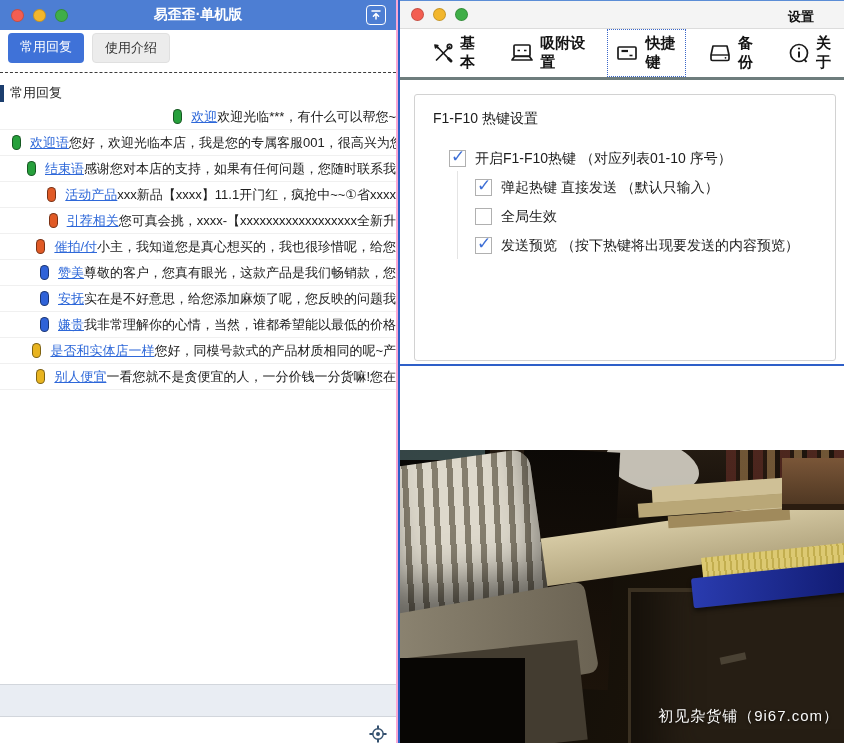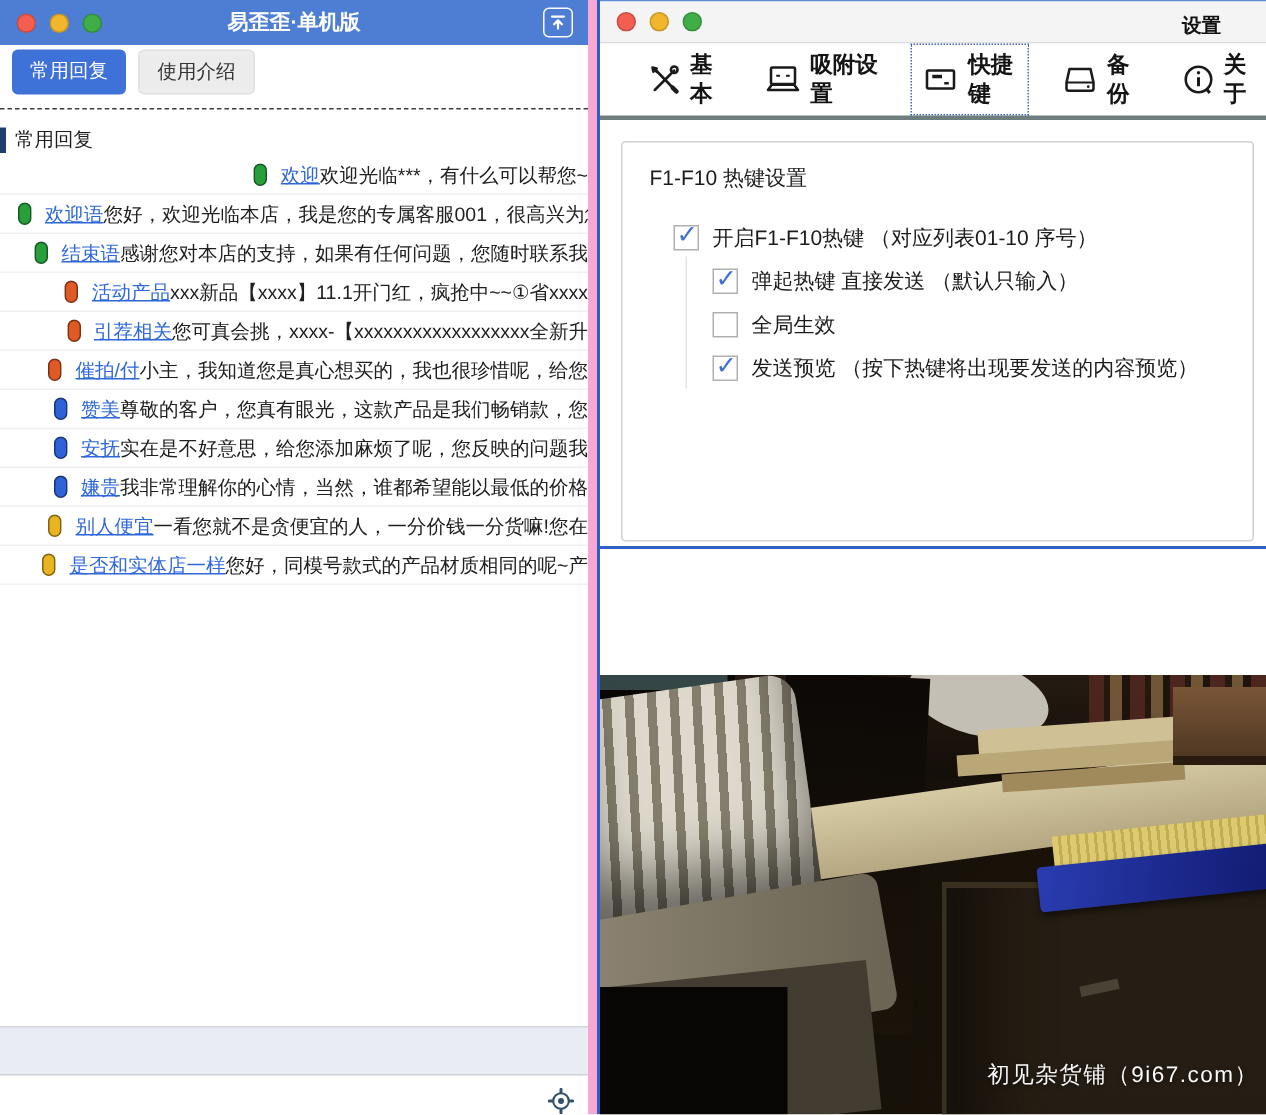--- a/index.html
+++ b/index.html
@@ -1,20 +1,20 @@
 <!DOCTYPE html>
 <html><head>
 <meta charset="utf-8">
 <style>
   * { margin:0; padding:0; box-sizing:border-box; }
   body { font-family:"Liberation Sans","DejaVu Sans",sans-serif; background:#fff; }
   .screen { position:relative; width:844px; height:743px; overflow:hidden; background:#fff; }
 
   
-  .left-window { position:absolute; left:0; top:0; width:398px; height:743px; background:#fff; border-right:6px solid #f9a8d4;padding-left:33px; }
+  .left-window { position:absolute; left:0; top:0; width:398px; height:743px; background:#fff; border-right:2px solid #f9a8d4;padding-left:33px; }
   .lw-titlebar { position:absolute; left:0; top:0; right:0; height:30px; background:#4d7ed3; display:flex; align-items:center; }
   .traffic { display:flex; gap:9px; margin-left:11px; }
   .tl { width:13px; height:13px; border-radius:50%; border:1px solid rgba(0,0,0,.18); }
   .tl.red { background:#f35e51; } .tl.yellow { background:#f2b62c; } .tl.green { background:#3fae47; }
   .lw-title { position:absolute; left:0; right:0; text-align:center; color:#fff; font-size:14px; font-weight:bold; pointer-events:none; }
   .pin-btn { position:absolute; right:10px; top:5px; width:20px; height:20px; border:1.5px solid #fff; border-radius:4px; display:flex; align-items:center; justify-content:center; }
   .tabs { position:absolute; left:8px; top:33px; display:flex; gap:8px; }
   .tab { font-size:13px; padding:5px 12px; border-radius:4px; cursor:default; }
   .tab.active { background:#3f72d8; color:#fff; }
   .tab.inactive { background:#ececec; color:#333; border:1px solid #e0e0e0; }
@@ -110,22 +110,22 @@
     <div class="reply-list">
       <div class="row"><span class="pill green"></span><span class="rlabel">欢迎</span><span class="rtext">欢迎光临***，有什么可以帮您~</span></div>
       <div class="row"><span class="pill green"></span><span class="rlabel">欢迎语</span><span class="rtext">您好，欢迎光临本店，我是您的专属客服001，很高兴为您服务</span></div>
       <div class="row"><span class="pill green"></span><span class="rlabel">结束语</span><span class="rtext">感谢您对本店的支持，如果有任何问题，您随时联系我</span></div>
       <div class="row"><span class="pill orange"></span><span class="rlabel">活动产品</span><span class="rtext">xxx新品【xxxx】11.1开门红，疯抢中~~①省xxxx</span></div>
       <div class="row"><span class="pill orange"></span><span class="rlabel">引荐相关</span><span class="rtext">您可真会挑，xxxx-【xxxxxxxxxxxxxxxxxx全新升</span></div>
       <div class="row"><span class="pill orange"></span><span class="rlabel">催拍/付</span><span class="rtext">小主，我知道您是真心想买的，我也很珍惜呢，给您</span></div>
       <div class="row"><span class="pill blue"></span><span class="rlabel">赞美</span><span class="rtext">尊敬的客户，您真有眼光，这款产品是我们畅销款，您</span></div>
       <div class="row"><span class="pill blue"></span><span class="rlabel">安抚</span><span class="rtext">实在是不好意思，给您添加麻烦了呢，您反映的问题我</span></div>
       <div class="row"><span class="pill blue"></span><span class="rlabel">嫌贵</span><span class="rtext">我非常理解你的心情，当然，谁都希望能以最低的价格</span></div>
+      <div class="row"><span class="pill gold"></span><span class="rlabel">是否和实体店一样</span><span class="rtext">您好，同模号款式的产品材质相同的呢~产</span></div>
       <div class="row"><span class="pill gold"></span><span class="rlabel">别人便宜</span><span class="rtext">一看您就不是贪便宜的人，一分价钱一分货嘛!您在</span></div>
-      <div class="row"><span class="pill gold"></span><span class="rlabel">是否和实体店一样</span><span class="rtext">您好，同模号款式的产品材质相同的呢~产</span></div>
     </div>
 
     <div class="bottom-bar"></div>
     <div class="gear-btn">
       <svg width="18" height="18" viewBox="0 0 18 18">
         <circle cx="9" cy="9" r="5.2" fill="none" stroke="#33506e" stroke-width="1.4"></circle>
         <circle cx="9" cy="9" r="2" fill="#33506e"></circle>
         <path d="M9 1.2 V3.4 M9 14.6 V16.8 M1.2 9 H3.4 M14.6 9 H16.8" stroke="#33506e" stroke-width="2" stroke-linecap="round"></path>
       </svg>
     </div>

